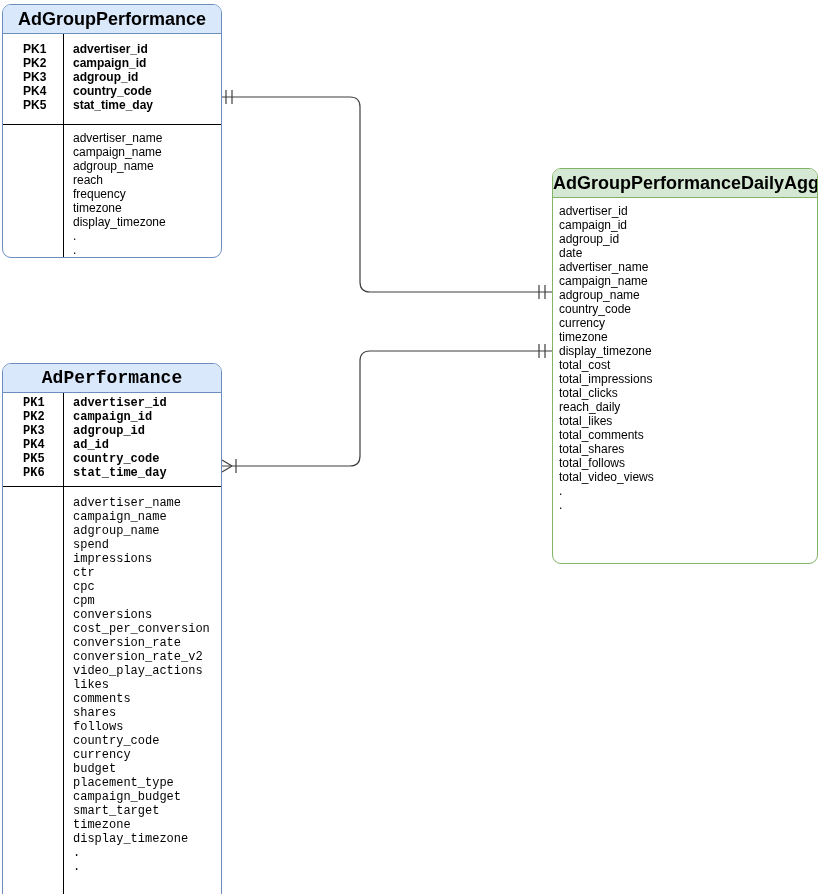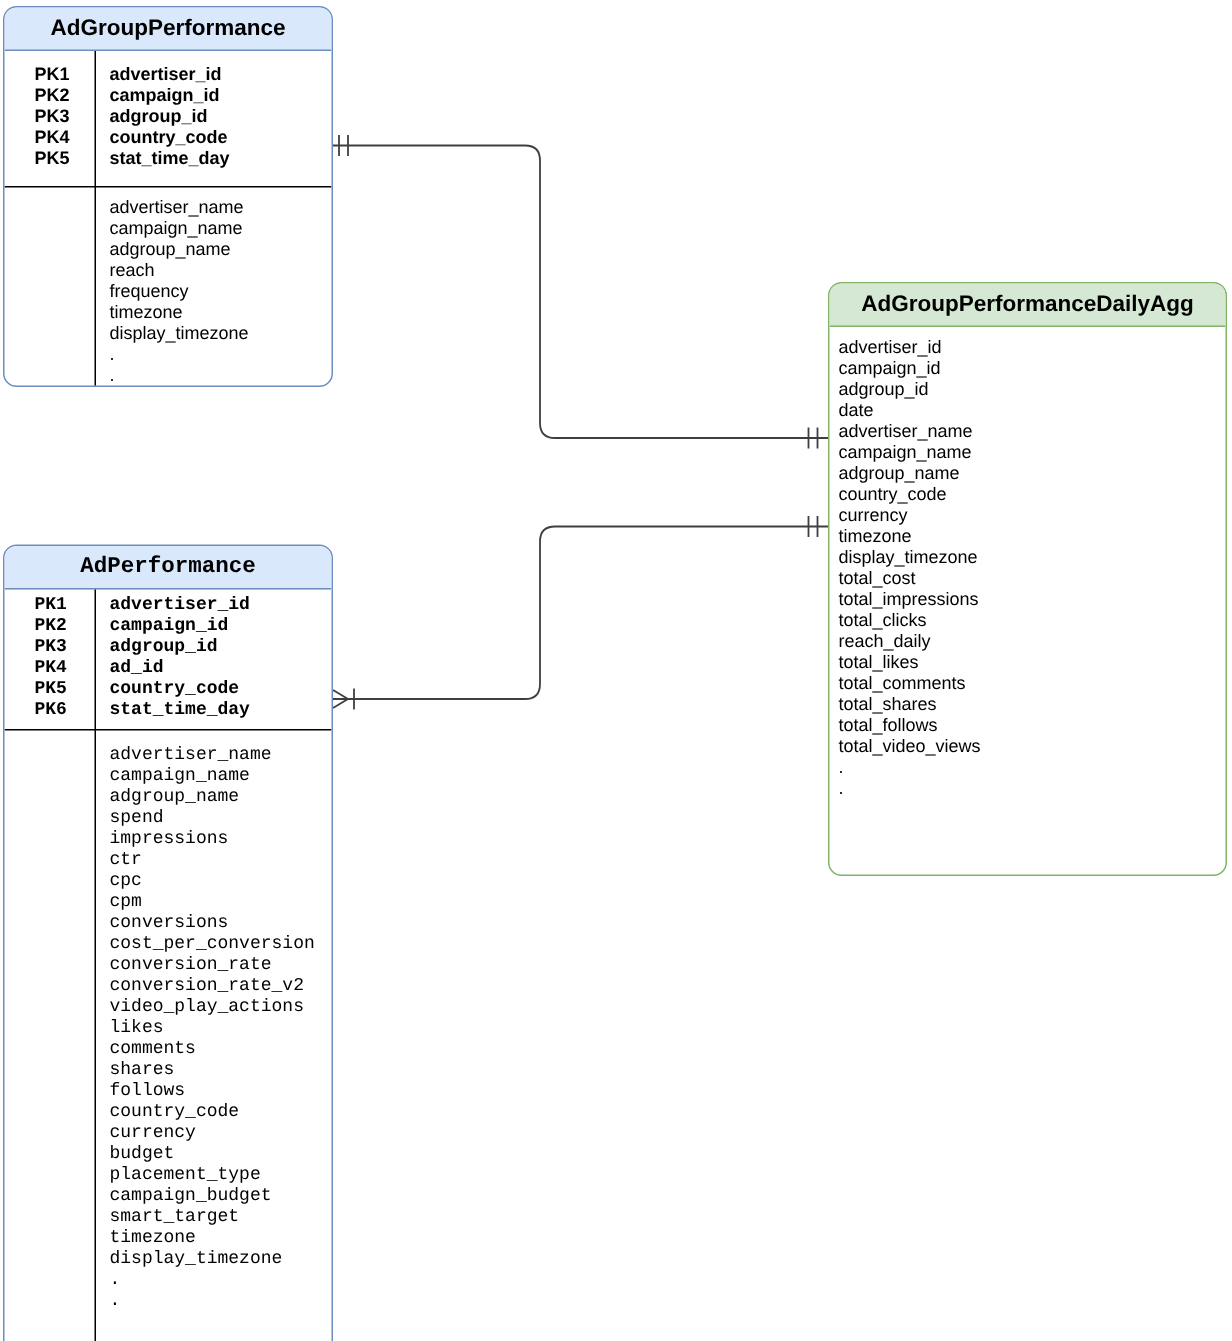--- a/index.html
+++ b/index.html
@@ -39,21 +39,21 @@
     overflow: hidden;
   }
   .entity.blue  { border-color: var(--blue-border); }
   .entity.green { border-color: var(--green-border); }
   .entity-header {
     flex: 0 0 28px;
     height: 28px;
     line-height: 28px;
     text-align: center;
     font-weight: bold;
-    font-size: 15px;
+    font-size: 18px;
   }
   .blue  > .entity-header { background: var(--blue-fill);  border-bottom: 1px solid var(--blue-border); }
   .green > .entity-header { background: var(--green-fill); border-bottom: 1px solid var(--green-border); }
   .entity-body {
     position: relative;
     flex: 1 1 auto;
   }
   .col-divider {
     position: absolute;
     left: 60px;
@@ -201,21 +201,21 @@
           <div class="row field-row">campaign_budget</div>
           <div class="row field-row">smart_target</div>
           <div class="row field-row">timezone</div>
           <div class="row field-row">display_timezone</div>
           <div class="row field-row">.</div>
           <div class="row field-row">.</div>
         </div>
     </div>
   </div>
 
-  <div class="entity green no-pk" id="t-adgroup-performance-daily-agg" style="left:552px; top:188px; width:266px; height:396px;">
+  <div class="entity green no-pk" id="t-adgroup-performance-daily-agg" style="left:552px; top:168px; width:266px; height:396px;">
     <div class="entity-header">AdGroupPerformanceDailyAgg</div>
     <div class="entity-body">
       <div class="field-section">
           <div class="row field-row">advertiser_id</div>
           <div class="row field-row">campaign_id</div>
           <div class="row field-row">adgroup_id</div>
           <div class="row field-row">date</div>
           <div class="row field-row">advertiser_name</div>
           <div class="row field-row">campaign_name</div>
           <div class="row field-row">adgroup_name</div>

